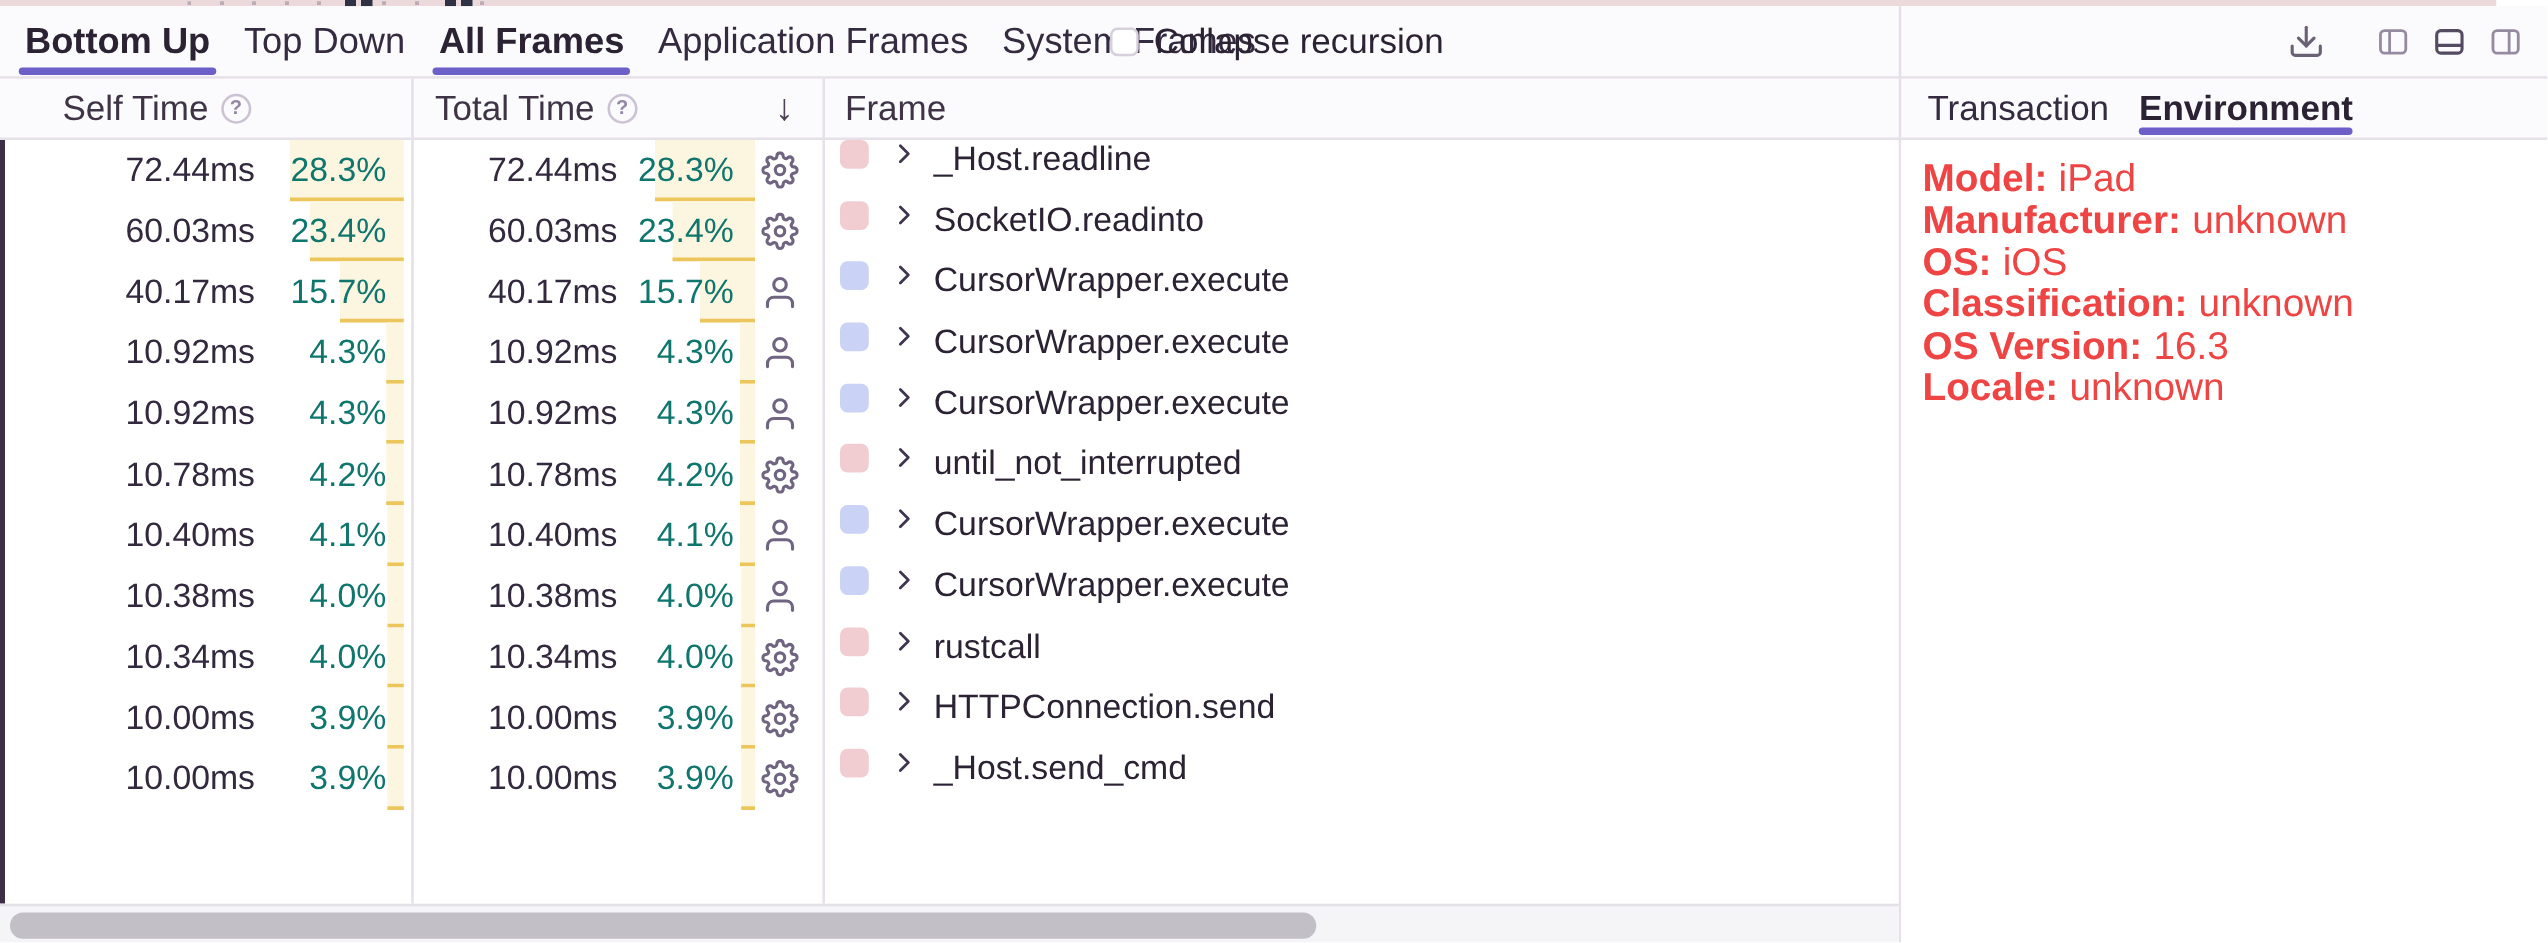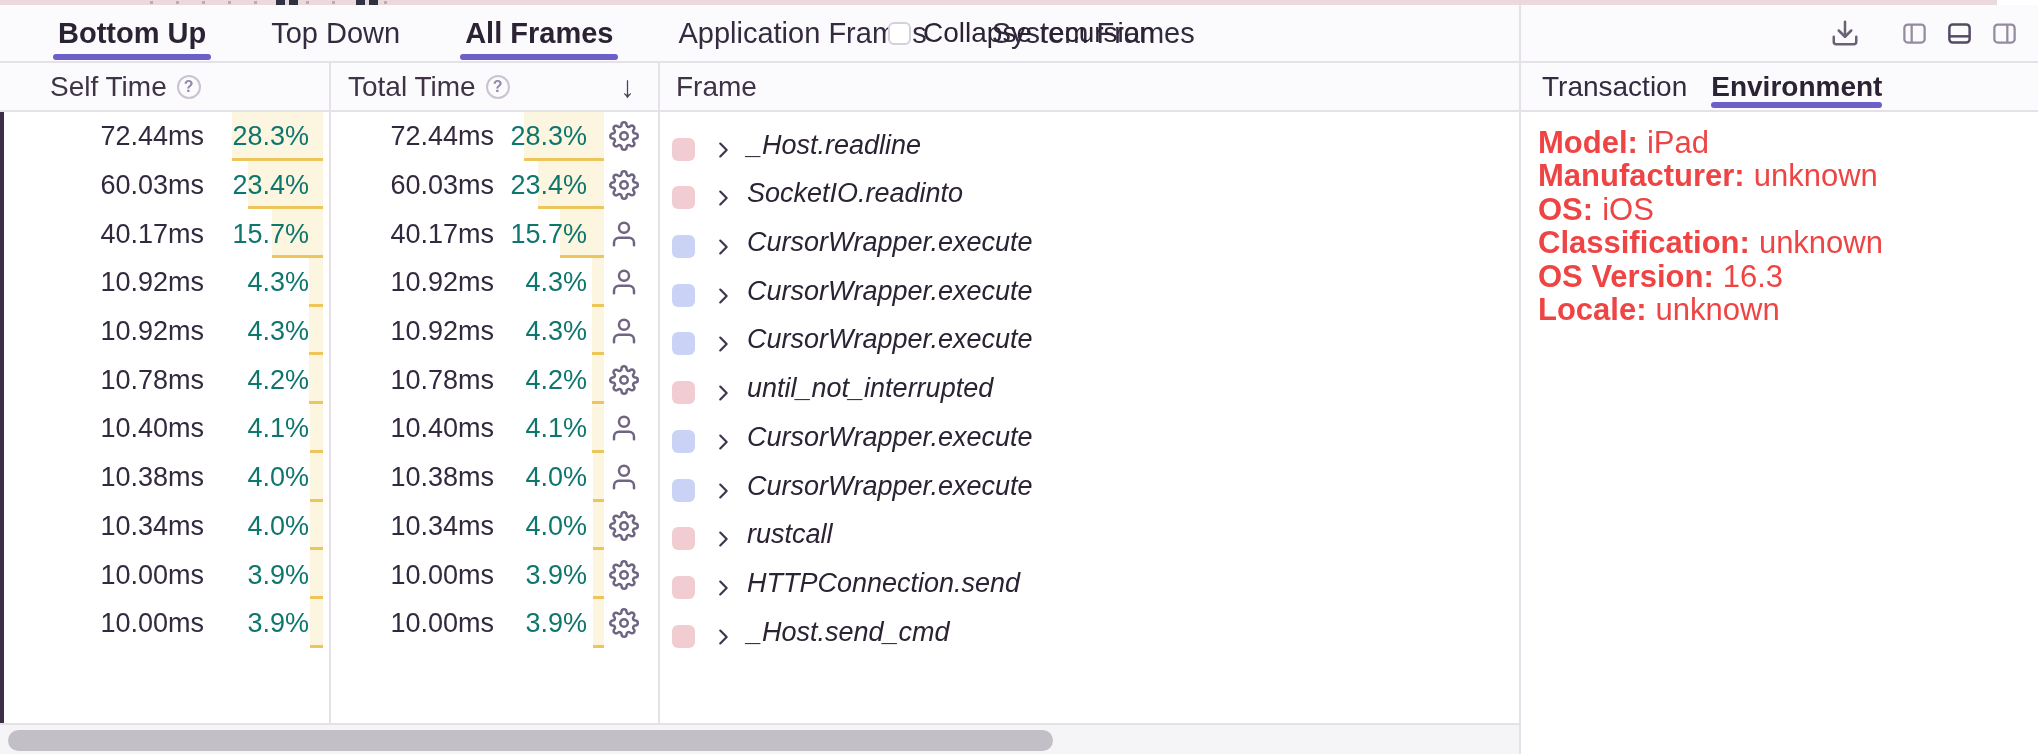--- a/index.html
+++ b/index.html
@@ -11,21 +11,21 @@
   .minimap-strip { position:absolute; left:0; top:0; width:1997px; height:5px; background:#ecd9dc; }
   .mm-ticks { position:absolute; left:150px; top:1px; width:240px; height:3px;
     background:repeating-linear-gradient(90deg,#a79aa4 0 3px,transparent 3px 26px); opacity:.7; }
   .mm-pair { position:absolute; top:0; width:22px; height:5px;
     background:linear-gradient(90deg,#2f3244 0 9px,transparent 9px 13px,#2f3244 13px 22px); }
   .mm-p1 { left:276px; } .mm-p2 { left:356px; }
 
   
   .topbar { position:absolute; left:0; top:5px; width:2038px; height:58px; background:#fbfafc; border-bottom:2px solid #e6e0e9; }
   .view-tabs { position:absolute; left:20px; top:0; height:100%; display:flex; align-items:center; gap:27px; }
-  .vtab { position:relative; height:100%; display:flex; align-items:center; font-size:29px; color:#352b40; cursor:default; white-space:nowrap;margin-left:38px; }
+  .vtab { position:relative; height:100%; display:flex; align-items:center; font-size:29px; color:#352b40; cursor:default; white-space:nowrap; }
   .vtab.active { font-weight:700; color:#2b2233; }
   .vtab.active::after { content:""; position:absolute; left:-5px; right:-5px; bottom:1px; height:6px; border-radius:3px; background:#6c5fc7; }
   .collapse { position:absolute; left:888px; top:0; height:100%; display:flex; align-items:center; gap:12px; }
   .checkbox { width:23px; height:23px; border:2px solid #d6cfdc; border-radius:6px; background:#fff; }
   .collapse-label { font-size:28px; color:#2b2233; }
   .topbar-icons { position:absolute; left:1830px; top:0; height:100%; display:flex; align-items:center; gap:15px; }
   .tb-icon { display:flex; align-items:center; justify-content:center; width:30px; height:30px; }
   .tb-icon.dl { margin-right:24px; }
   .tb-icon svg { display:block; }
 
@@ -52,21 +52,21 @@
   .rows { position:absolute; left:0; top:112px; width:1519px; }
   .row { position:relative; height:48.7px; width:100%; background:transparent; }
   .bar { position:absolute; top:0; bottom:0; background:#fcf5e0; border-bottom:3px solid #ecc55b; }
   .bar-self { right:1196px; } .bar-total { right:915px; }
   .ms { position:absolute; top:50%; transform:translateY(-50%); font-size:27px; color:#33293e; white-space:nowrap; }
   .ms-self { right:1315px; } .ms-total { right:1025px; }
   .pct { position:absolute; top:50%; transform:translateY(-50%); font-size:27px; color:#0f766e; white-space:nowrap; }
   .pct-self { right:1210px; } .pct-total { right:932px; }
   .rowicon { position:absolute; right:879px; top:50%; transform:translateY(-50%); width:32px; height:32px;
     display:flex; align-items:center; justify-content:center; color:#6f6481; }
-  .framecell { position:absolute; left:672px; top:0; height:100%; display:flex; align-items:flex-end;font-style:italic; }
+  .framecell { position:absolute; left:672px; top:0; height:100%; display:flex; align-items:flex-start; }
   .swatch { width:23px; height:23px; border-radius:6px; flex:none; }
   .swatch.system { background:#f1cdd2; }
   .swatch.application { background:#cad2f6; }
   .chev { margin-left:17px; display:flex; align-items:center; color:#3f3550; }
   .fname { margin-left:13px; font-size:27px; color:#2b2233; white-space:nowrap; }
 
   
   .hscroll { position:absolute; left:0; top:723px; width:1519px; height:31px; background:#f5f4f6; border-top:2px solid #e4e1e6; }
   .hthumb { position:absolute; left:8px; top:5px; width:1045px; height:21px; border-radius:11px; background:#c2c0c6; }
 

